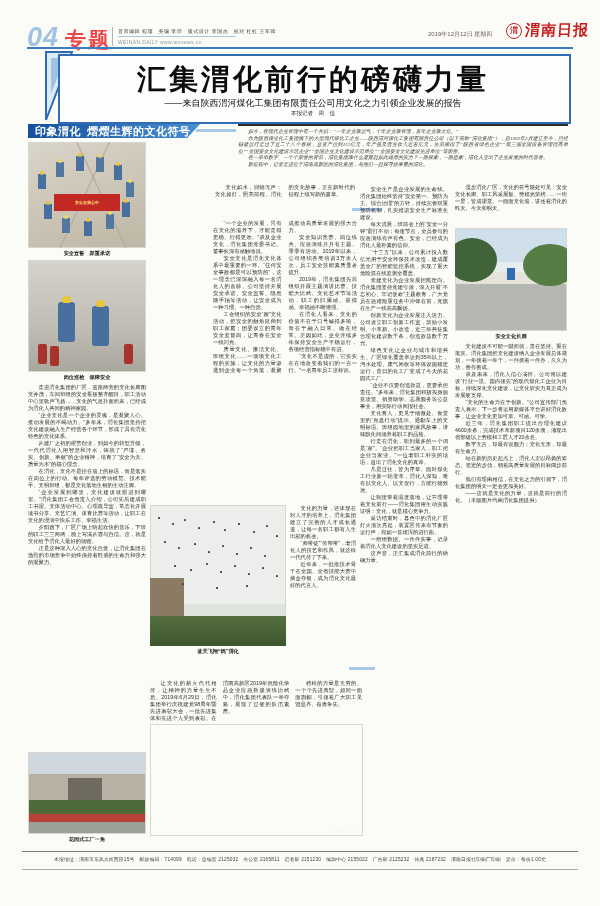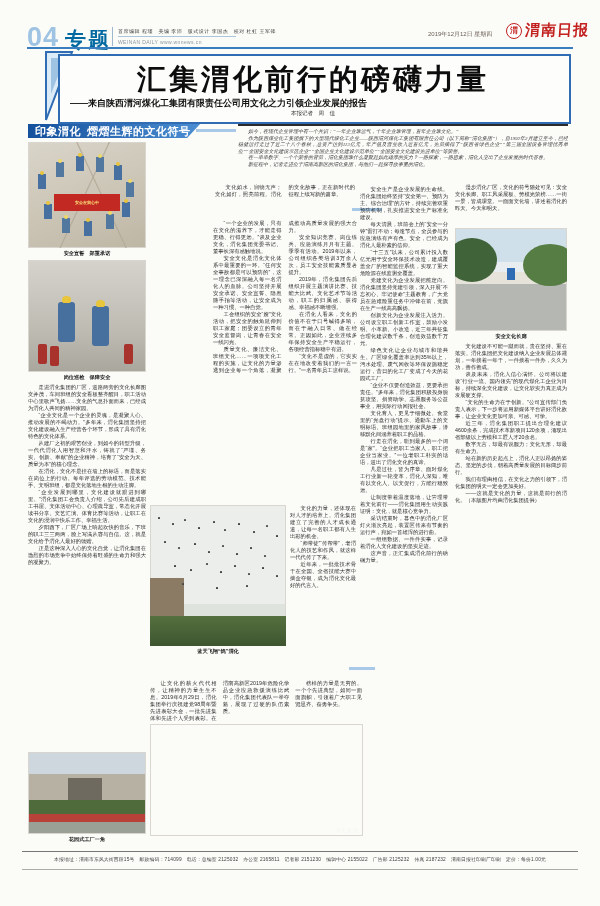--- a/index.html
+++ b/index.html
@@ -1,35 +1,35 @@
 <!DOCTYPE html>
 <html><head>
 <meta charset="utf-8">
 <style>
   html,body{margin:0;padding:0;}
   body{width:600px;height:906px;background:#eef0ed;font-family:"Liberation Sans",sans-serif;}
   #page{position:relative;width:600px;height:906px;background:#fbfbf8;overflow:hidden;}
 
   
-  .hdr-num{position:absolute;left:27px;top:22px;font-size:27px;font-weight:bold;color:#9fc3e2;letter-spacing:1px;}
-  .hdr-section{position:absolute;left:65px;top:26px;font-size:21px;font-weight:900;color:#0369a1;letter-spacing:2px;}
+  .hdr-num{position:absolute;left:27px;top:22px;font-size:27px;font-weight:bold;color:#9fc3e2;letter-spacing:1px;font-style:italic;}
+  .hdr-section{position:absolute;left:65px;top:26px;font-size:21px;font-weight:900;color:#ef4444;letter-spacing:2px;}
   .hdr-vline{position:absolute;left:112px;top:27px;width:1px;height:19px;background:#9db8cc;}
   .hdr-credits{position:absolute;left:118px;top:28px;font-size:5px;color:#444;letter-spacing:.5px;}
   .hdr-credit-rule{position:absolute;left:118px;top:36px;width:118px;height:1px;background:#a9c6de;}
   .hdr-en{position:absolute;left:118px;top:39px;font-size:5px;color:#8b97a0;letter-spacing:.4px;}
   .hdr-date{position:absolute;left:428px;top:30px;font-size:6px;color:#6b5f55;}
   .hdr-logo-circle{position:absolute;left:506px;top:23px;width:14px;height:14px;border:1.5px solid #c2211f;border-radius:50%;background:#fff;color:#c2211f;font-size:8px;font-weight:bold;text-align:center;line-height:14px;font-family:"Liberation Serif",serif;}
   .hdr-logo-name{position:absolute;left:525px;top:21px;font-size:15px;font-weight:900;color:#c2211f;font-family:"Liberation Serif",serif;letter-spacing:1px;transform:skewX(-4deg);}
   .hdr-rule{position:absolute;left:27px;top:47px;width:546px;height:2px;background:#3b7ec0;}
 
   
   .head-box{position:absolute;left:58px;top:54px;width:509px;height:66px;border:2px solid #2f6cb3;background:#fdfdfb;}
   .pennant{position:absolute;left:44px;top:50px;width:30px;height:72px;}
   .title{position:absolute;left:70px;top:60px;width:486px;text-align:center;font-size:29px;font-weight:900;color:#0d0d0d;letter-spacing:3px;}
-  .subtitle{position:absolute;left:70px;top:97px;width:486px;font-size:9px;font-weight:bold;color:#111;}
+  .subtitle{position:absolute;left:70px;top:97px;width:486px;text-align:center;font-size:9px;font-weight:normal;color:#111;}
   .byline{position:absolute;left:70px;top:110px;width:486px;text-align:center;font-size:5.5px;color:#333;}
 
   
   .lede-rule{position:absolute;left:238px;top:124px;width:330px;height:2px;background:#2b2b2b;}
   .lede{position:absolute;left:238px;top:129px;width:330px;height:52px;overflow:hidden;
         font-family:"Liberation Serif",serif;font-style:italic;font-size:5px;line-height:6.6px;
         color:#3a3a3a;text-align:justify;}
   .lede p{margin:0;text-indent:2em;}
 
   

